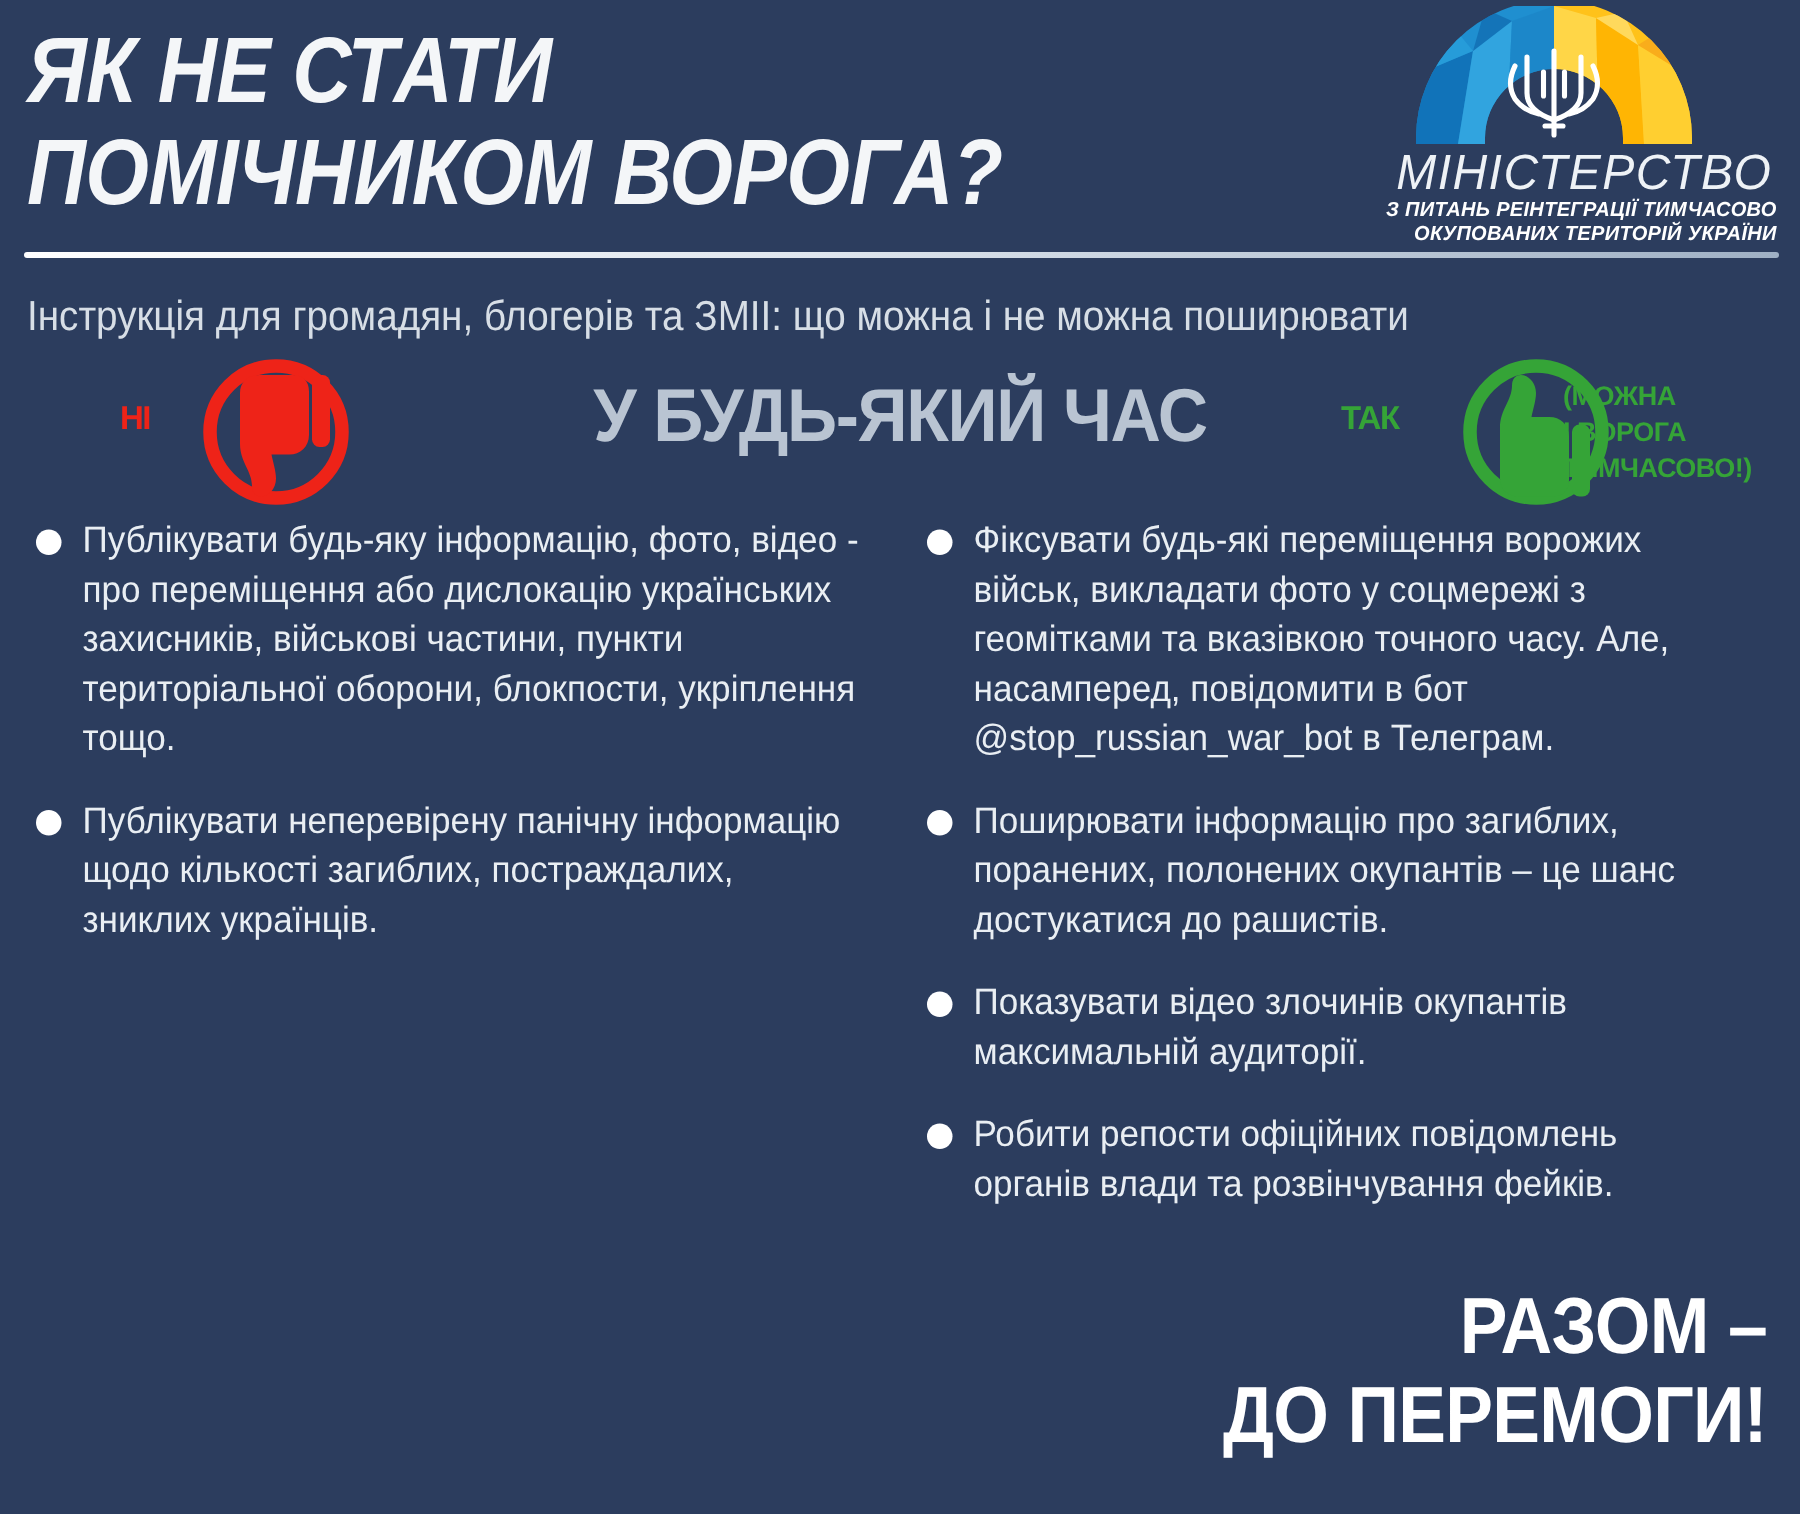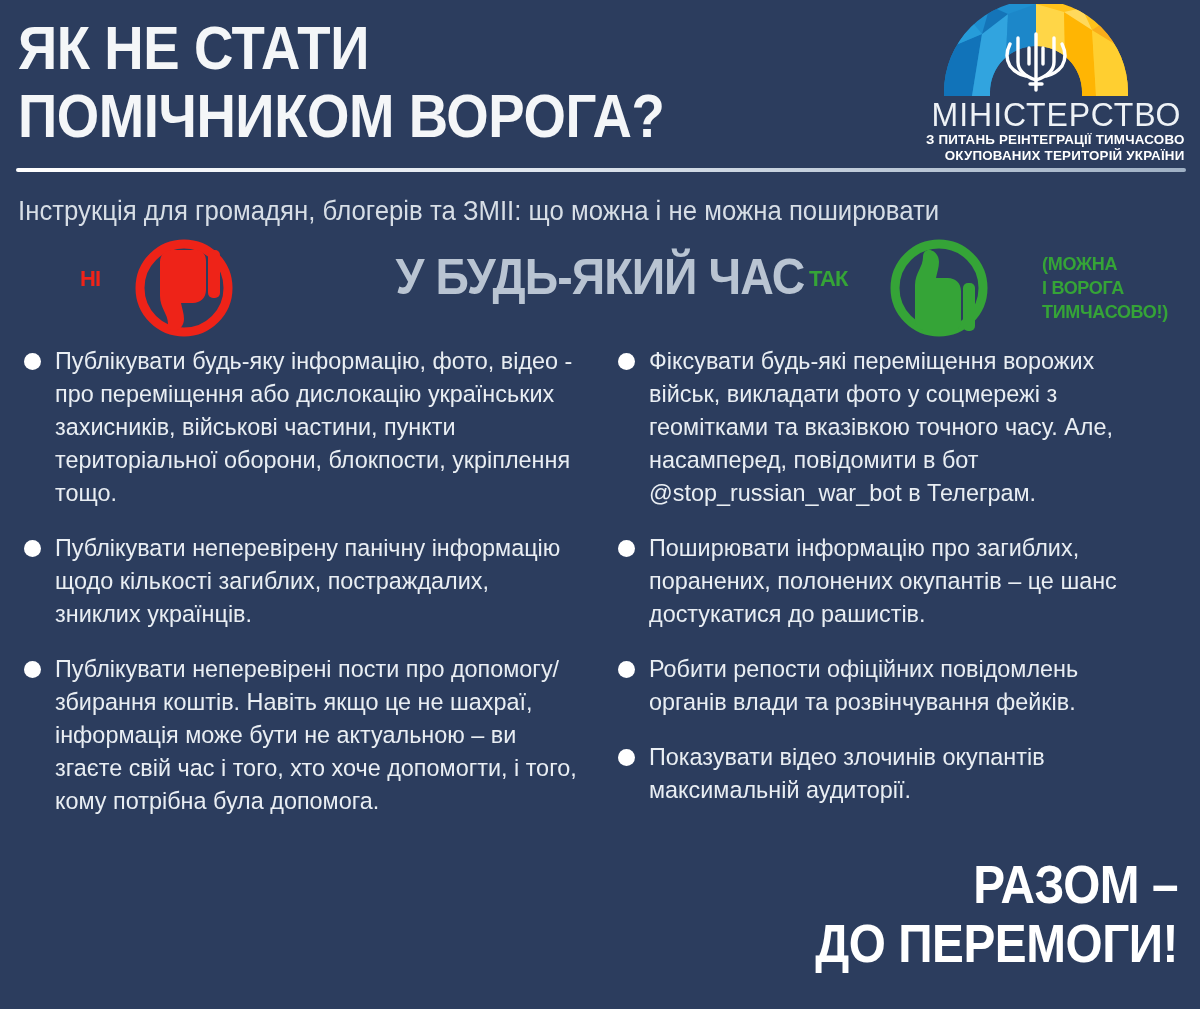--- a/index.html
+++ b/index.html
@@ -16,20 +16,21 @@
     position:relative;
     width:1200px; height:1009px;
     background:#2c3d5e;
   }
 
   
   .header {
     position:relative;
     height:178px;
     padding:14px 0 0 18px;
+    font-style:italic;
   }
 
   .title-block { width:880px; }
 
   .title-line {
     color:#f4f6f8;
     font-family:"Liberation Sans", sans-serif;
     font-weight:bold;
     font-size:62px;
     line-height:68px;
@@ -94,21 +95,21 @@
 
   
   .banner {
     position:relative;
     height:100px;
     margin-top:10px;
   }
 
   .thumb-wrap { position:absolute; top:0; }
   .thumb-no   { left:132px; }
-  .thumb-yes  { left:887px; }
+  .thumb-yes  { left:972px; }
 
   .badge-word {
     position:absolute;
     font-weight:bold;
     font-size:22px;
     letter-spacing:-1px;
     z-index:3;
   }
   .badge-no  { color:#ee2318; left:-52px; top:28px; }
   .badge-yes { color:#35a437; left:-78px; top:28px; }
@@ -278,42 +279,38 @@
 
     <div class="col col-left">
       <div class="item">
         <span class="bullet"></span>
         <span class="item-text">Публікувати будь-яку інформацію, фото, відео - про переміщення або дислокацію українських захисників, військові частини, пункти територіальної оборони, блокпости, укріплення тощо.</span>
       </div>
       <div class="item">
         <span class="bullet"></span>
         <span class="item-text">Публікувати неперевірену панічну інформацію щодо кількості загиблих, постраждалих, зниклих українців.</span>
       </div>
-      <div class="item">
-        <span class="bullet"></span>
-        <span class="item-text">Публікувати неперевірені пости про допомогу/збирання коштів. Навіть якщо це не шахраї, інформація може бути не актуальною – ви згаєте свій час і того, хто хоче допомогти, і того, кому потрібна була допомога.</span>
-      </div>
     </div>
 
     <div class="col col-right">
       <div class="item">
         <span class="bullet"></span>
         <span class="item-text">Фіксувати будь-які переміщення ворожих військ, викладати фото у соцмережі з геомітками та вказівкою точного часу. Але, насамперед, повідомити в бот @stop_russian_war_bot в Телеграм.</span>
       </div>
       <div class="item">
         <span class="bullet"></span>
         <span class="item-text">Поширювати інформацію про загиблих, поранених, полонених окупантів – це шанс достукатися до рашистів.</span>
       </div>
       <div class="item">
         <span class="bullet"></span>
+        <span class="item-text">Показувати відео злочинів окупантів максимальній аудиторії.</span>
+      </div>
+      <div class="item">
+        <span class="bullet"></span>
         <span class="item-text">Робити репости офіційних повідомлень органів влади та розвінчування фейків.</span>
-      </div>
-      <div class="item">
-        <span class="bullet"></span>
-        <span class="item-text">Показувати відео злочинів окупантів максимальній аудиторії.</span>
       </div>
     </div>
   </div>
 
   <div class="slogan">
     <div>РАЗОМ –</div>
     <div>ДО ПЕРЕМОГИ!</div>
   </div>
 
 </div>

